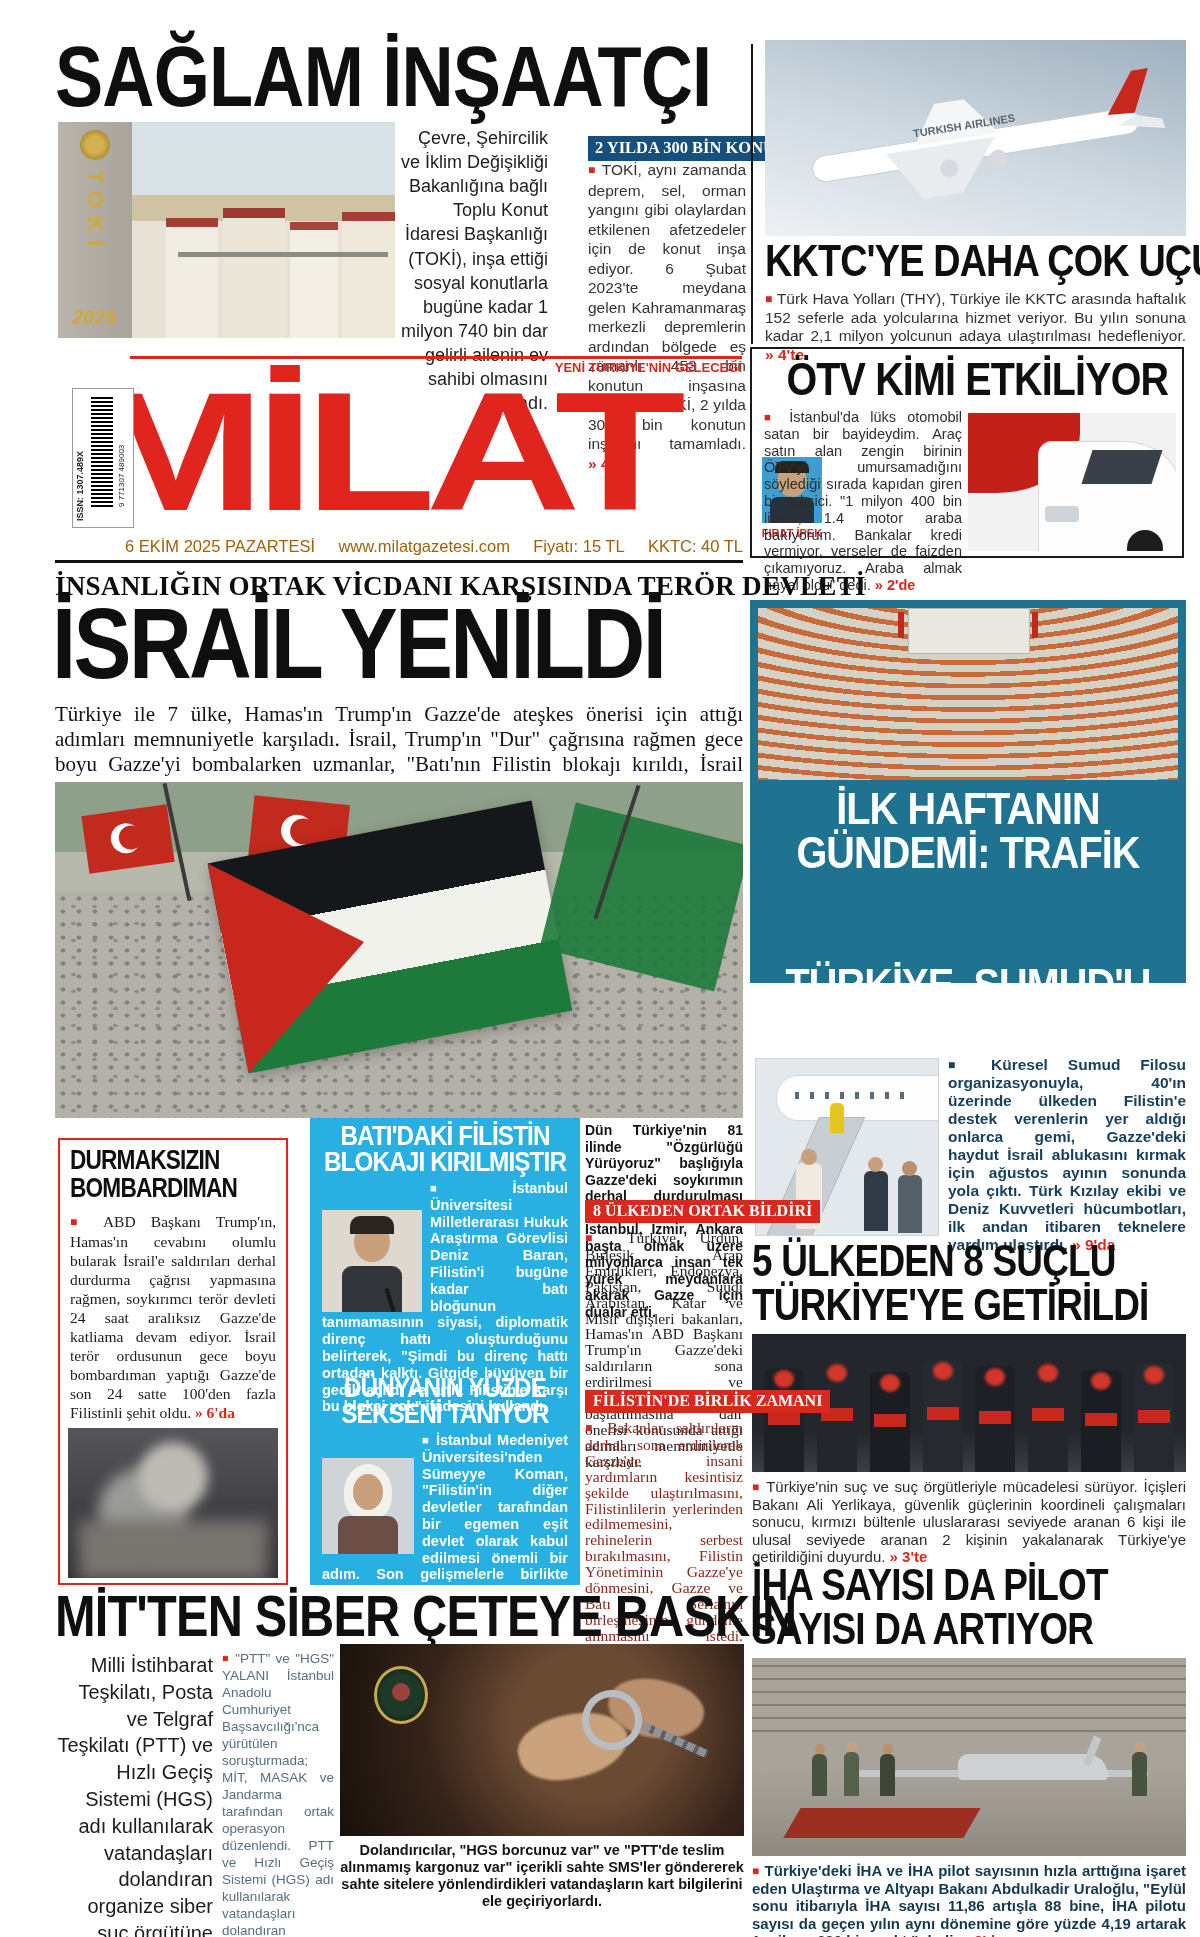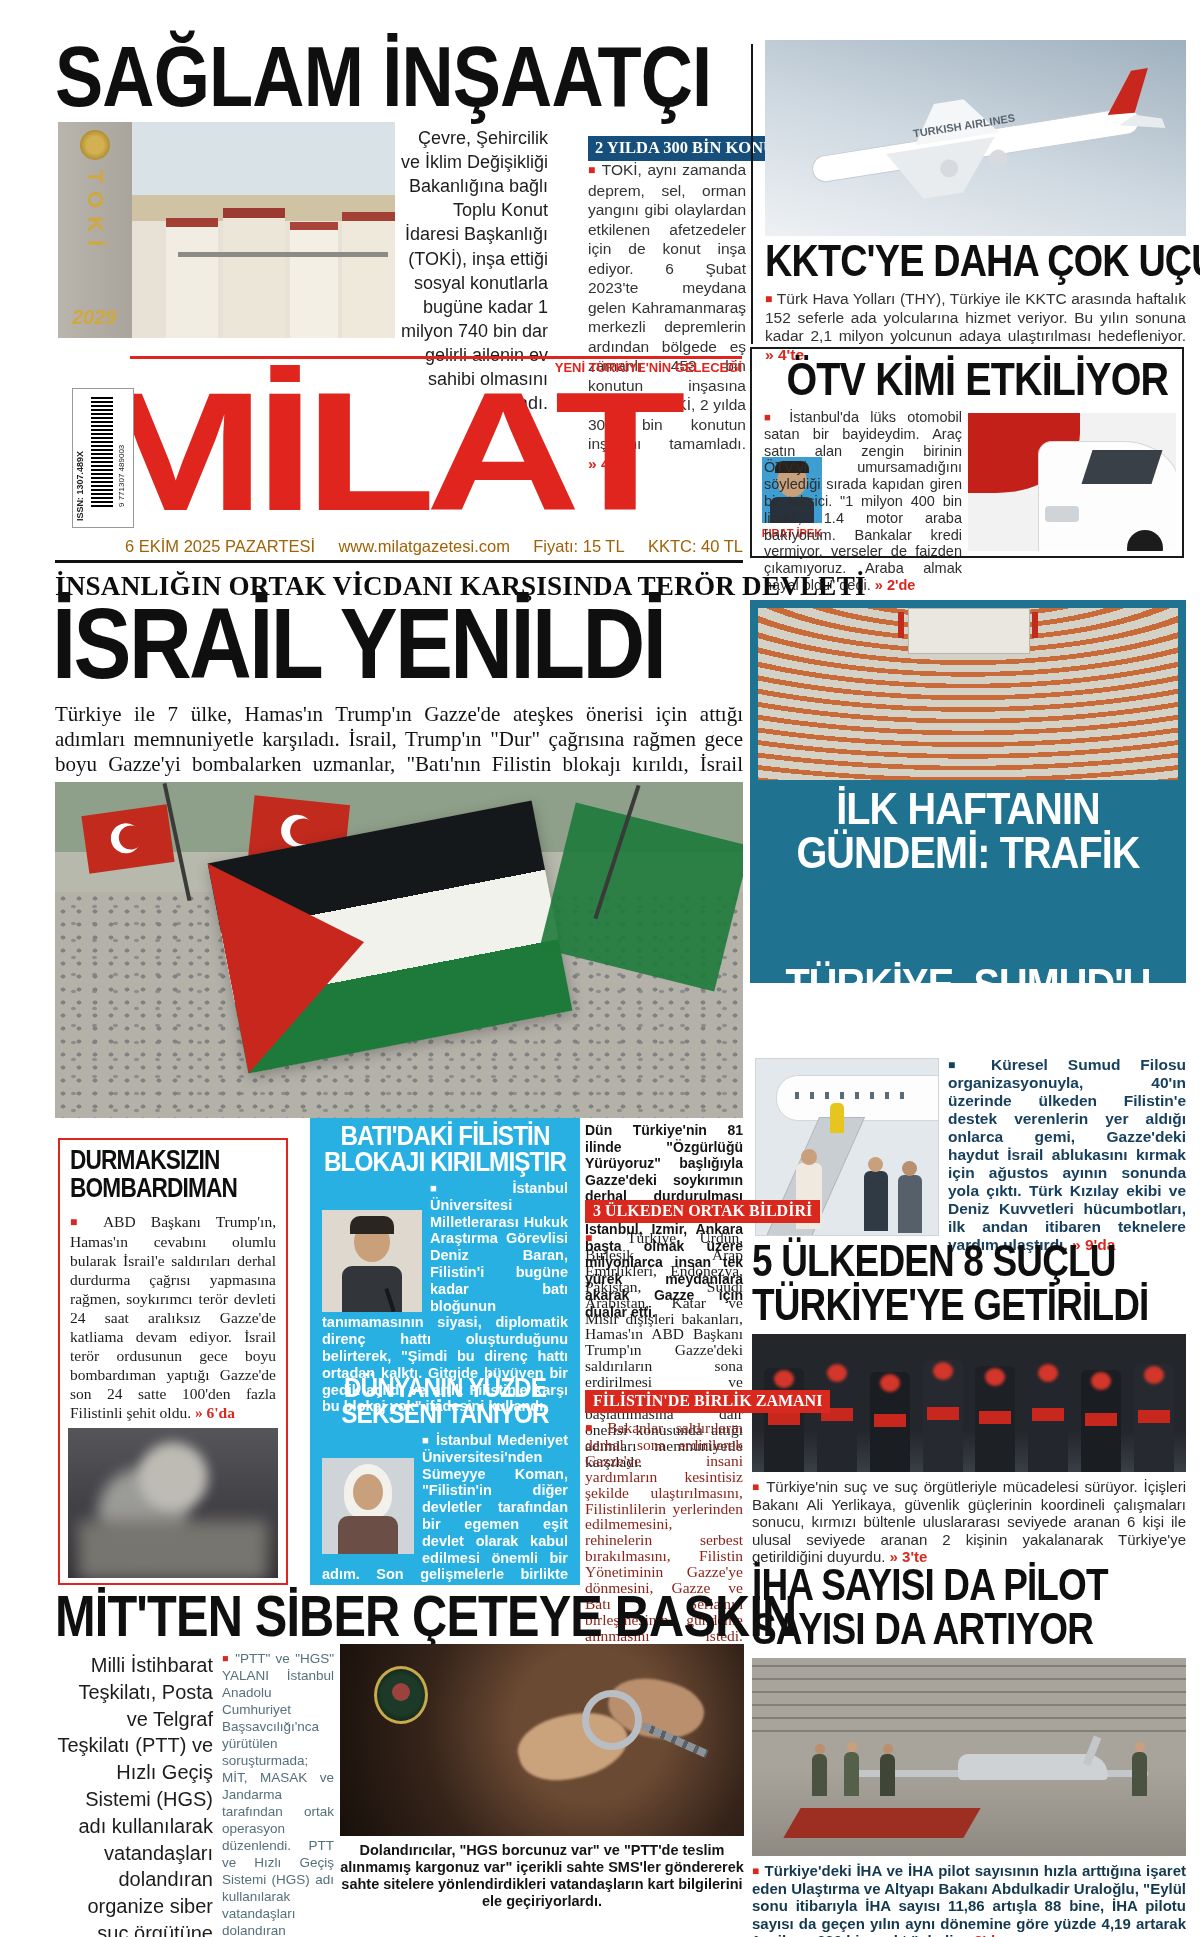--- a/index.html
+++ b/index.html
@@ -253,21 +253,21 @@
       <div class="photo" style="float:left;width:92px;height:96px;margin:26px 8px 0 0;background:#cfd4d8;position:relative;">
         <div class="abs" style="left:22px;top:6px;width:48px;height:56px;background:#f3f1ec;border-radius:50% 50% 42% 42%;"></div>
         <div class="head" style="left:31px;top:16px;width:30px;height:36px;background:#c9a07c;"></div>
         <div class="abs" style="left:16px;top:58px;width:60px;height:38px;background:#6b4f46;border-radius:10px 10px 0 0;"></div>
       </div>
       <p class="just" style="margin:0;color:#fff;font-weight:bold;font-size:14.5px;line-height:16.8px;"><span class="bullet b-white">■</span> <span>İstanbul Medeniyet Üniversitesi'nden Sümeyye Koman, "Filistin'in diğer devletler tarafından bir egemen eşit devlet olarak kabul edilmesi önemli bir adım. Son gelişmelerle birlikte 157'den fazla devlet artık Filistin'i devlet olarak kabul ediyor. Bu da uluslararası toplumun yüzde sekseni demek" dedi.</span></p>
     </div>
   </div>
 
   <div class="abs cap just" style="left:585px;top:1122px;width:158px;">Dün Türkiye'nin 81 ilinde "Özgürlüğü Yürüyoruz" başlığıyla Gazze'deki soykırımın derhal durdurulması için eylemler yapıldı. İstanbul, İzmir, Ankara başta olmak üzere milyonlarca insan tek yürek meydanlara akarak Gazze için dualar etti.</div>
-  <div class="abs" style="left:585px;top:1200px;"><span class="chip">3 ÜLKEDEN ORTAK BİLDİRİ</span></div>
+  <div class="abs" style="left:585px;top:1200px;"><span class="chip">8 ÜLKEDEN ORTAK BİLDİRİ</span></div>
   <p class="abs serif just" style="left:585px;top:1230px;width:158px;margin:0;font-size:15.5px;line-height:15.9px;color:#1e1e1e;"><span class="bullet b-red">■</span> <span>Türkiye, Ürdün, Birleşik Arap Emirlikleri, Endonezya, Pakistan, Suudi Arabistan, Katar ve Mısır dışişleri bakanları, Hamas'ın ABD Başkanı Trump'ın Gazze'deki saldırıların sona erdirilmesi ve müzakerelerin derhal başlatılmasına dair önerisi konusunda attığı adımları memnuniyetle karşıladı.</span></p>
   <div class="abs" style="left:585px;top:1390px;"><span class="chip">FİLİSTİN'DE BİRLİK ZAMANI</span></div>
   <p class="abs serif just" style="left:585px;top:1420px;width:158px;margin:0;font-size:15.5px;line-height:15.9px;color:#8c241a;"><span class="bullet b-red">■</span> <span>Bakanlar, saldırıların derhal sona erdirilerek Gazze'ye insani yardımların kesintisiz şekilde ulaştırılmasını, Filistinlilerin yerlerinden edilmemesini, rehinelerin serbest bırakılmasını, Filistin Yönetiminin Gazze'ye dönmesini, Gazze ve Batı Şeria'nın birleşmesinin gündeme alınmasını istedi.</span> <span class="jump"><span>»</span> <b>8-9'da</b></span></p>
 
   <div class="abs hl cond" style="left:55px;top:1588px;font-size:58px;">MİT'TEN SİBER ÇETEYE BASKIN</div>
   <div class="abs" style="left:55px;top:1652px;width:158px;text-align:right;font-size:20px;line-height:1.34;color:#1c1c1c;">Milli İstihbarat Teşkilatı, Posta ve Telgraf Teşkilatı (PTT) ve Hızlı Geçiş Sistemi (HGS) adı kullanılarak vatandaşları dolandıran organize siber suç örgütüne operasyon düzenledi. 10 kişi tutuklandı</div>
   <p class="abs just" style="left:222px;top:1650px;width:112px;margin:0;font-size:13.5px;line-height:17px;color:#56707e;"><span class="bullet b-red">■</span> <span>"PTT" ve "HGS" YALANI İstanbul Anadolu Cumhuriyet Başsavcılığı'nca yürütülen soruşturmada; MİT, MASAK ve Jandarma tarafından ortak operasyon düzenlendi. PTT ve Hızlı Geçiş Sistemi (HGS) adı kullanılarak vatandaşları dolandıran organize siber suç örgütünden tutuklanan 10 kişi cezaevine gönderildi.</span> </p>
 
   <div class="abs photo" style="left:340px;top:1644px;width:404px;height:192px;background:radial-gradient(circle at 62% 42%,#6b4a33 0 28%,#36241a 60%,#17100b);">
     <div class="abs" style="left:178px;top:70px;width:110px;height:64px;background:#caa27c;border-radius:40% 55% 45% 50%;transform:rotate(-16deg);filter:blur(1px);"></div>

